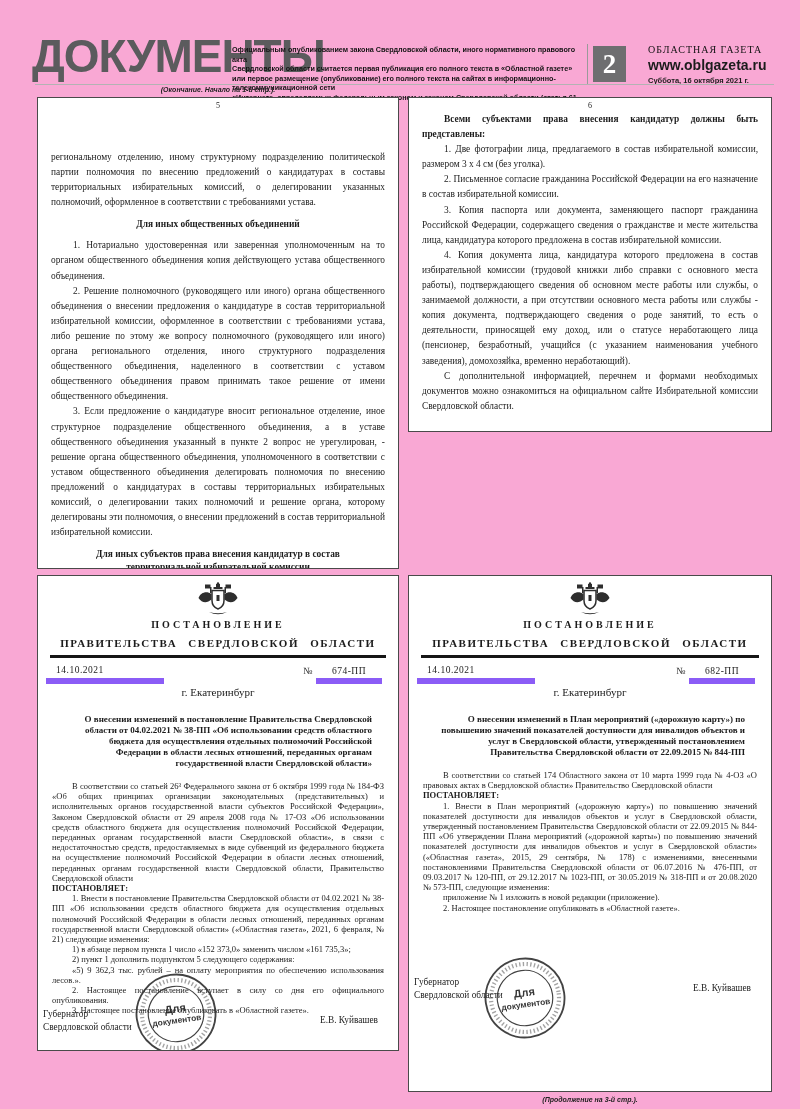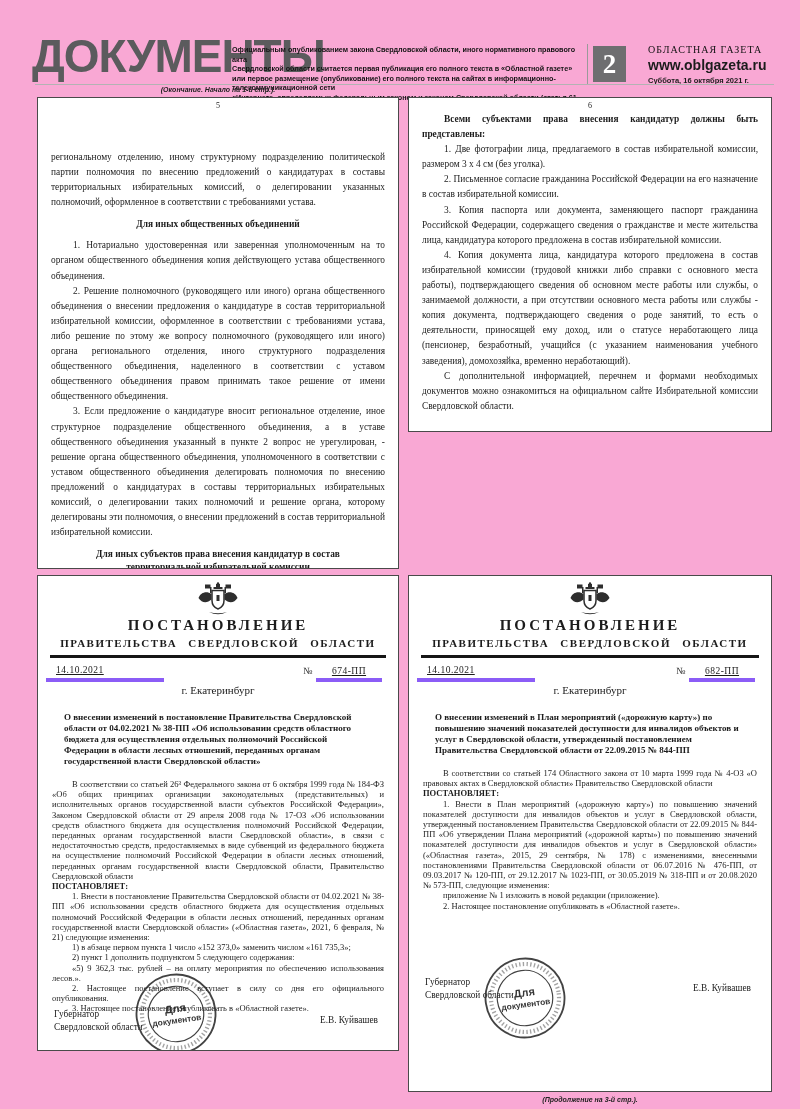--- a/index.html
+++ b/index.html
@@ -36,35 +36,35 @@
   .colnum { text-align:center; font-size:8px; margin-top:3px; margin-bottom:2px; }
   
   .doc-col { text-align:justify; }
   .wide { padding:0 13px; font-size:9.4px; line-height:15.1px; }
   .wide .p  { text-indent:22px; }
   .wide .pf { text-indent:0;margin-top:40px; }
   .wide .pb { text-indent:22px; font-weight:700; }
   .wide .h  { font-weight:700; text-align:center; text-indent:0; margin:8px 10px 7px; line-height:13px; }
   
   .emblem { text-align:center; padding-top:6px; height:40px; }
-  .d-type { text-align:center; font-weight:700; font-size:15px; line-height:18px; letter-spacing:3px; }
+  .d-type { text-align:center; font-weight:700; font-size:10px; line-height:18px; letter-spacing:3px; }
   .d-issuer { text-align:center; font-weight:700; font-size:11px; line-height:14px; letter-spacing:1.5px; word-spacing:7px; margin-top:2px; }
   .d-rule { margin:5px 12px 6px; height:3px; border-top:2px solid #161616; border-bottom:1px solid #161616; }
   .d-daterow { display:flex; justify-content:space-between; align-items:flex-end;
     padding:0 16px 0 8px; font-size:9.5px; line-height:13px; letter-spacing:0.5px; }
-  .u { display:inline-block; border-bottom:4px solid #8b5cf6;text-decoration:underline; }
+  .u { display:inline-block; border-bottom:6px solid #8b5cf6; }
   .u.date { min-width:118px; padding:0 6px 1px 10px; }
   .numwrap { white-space:nowrap; }
   .u.num { min-width:66px; text-align:center; padding-bottom:0; }
   .d-place { text-align:center; font-size:11px; line-height:12px; margin-top:2px; }
-  .d-title { margin:16px 26px 0; font-weight:700; font-size:9px; line-height:11px; text-align:left; }
+  .d-title { margin:16px 26px 0; font-weight:700; font-size:9px; line-height:11px; text-align:right; }
   .tight { padding:0 14px; font-size:8.5px; line-height:10.2px; margin-top:12px; }
   .tight .p { text-indent:20px; }
   .tight .act { font-weight:700; text-indent:0; }
-  .sig { position:absolute; left:16px; right:20px; display:flex; justify-content:space-between;
+  .sig { position:absolute; left:5px; right:20px; display:flex; justify-content:space-between;
     font-size:9.3px; line-height:12.5px; }
   .boxC .sig { top:432px; }
   .boxD .sig { top:400px; }
   .sig-name { align-self:flex-start; margin-top:6px; }
   .stamp { position:absolute; width:84px; height:84px; opacity:0.9; transform:rotate(-8deg); }
   .boxC .stamp { left:96px; top:396px; }
   .boxD .stamp { left:74px; top:380px; }
   .st1 { font:700 13px "Liberation Sans",sans-serif; text-anchor:middle; fill:#222; }
   .st2 { font:700 10px "Liberation Sans",sans-serif; text-anchor:middle; fill:#222; }
 </style>

